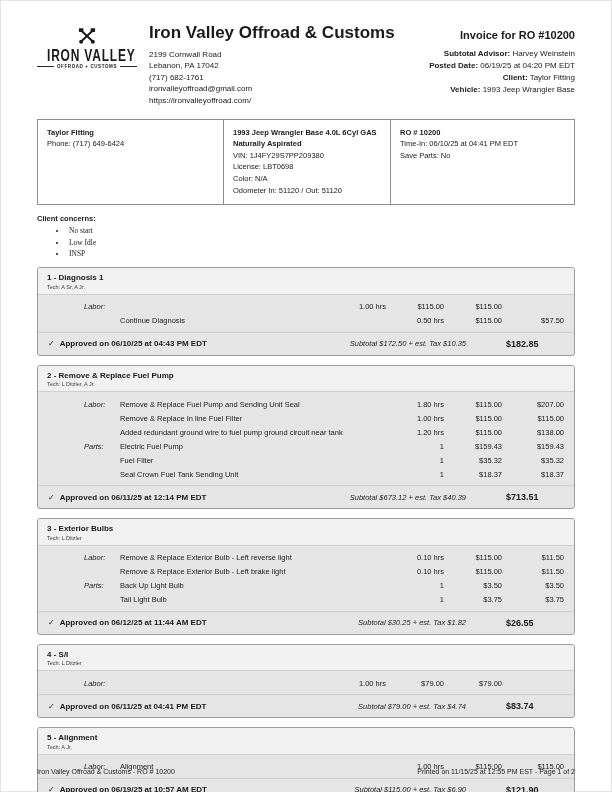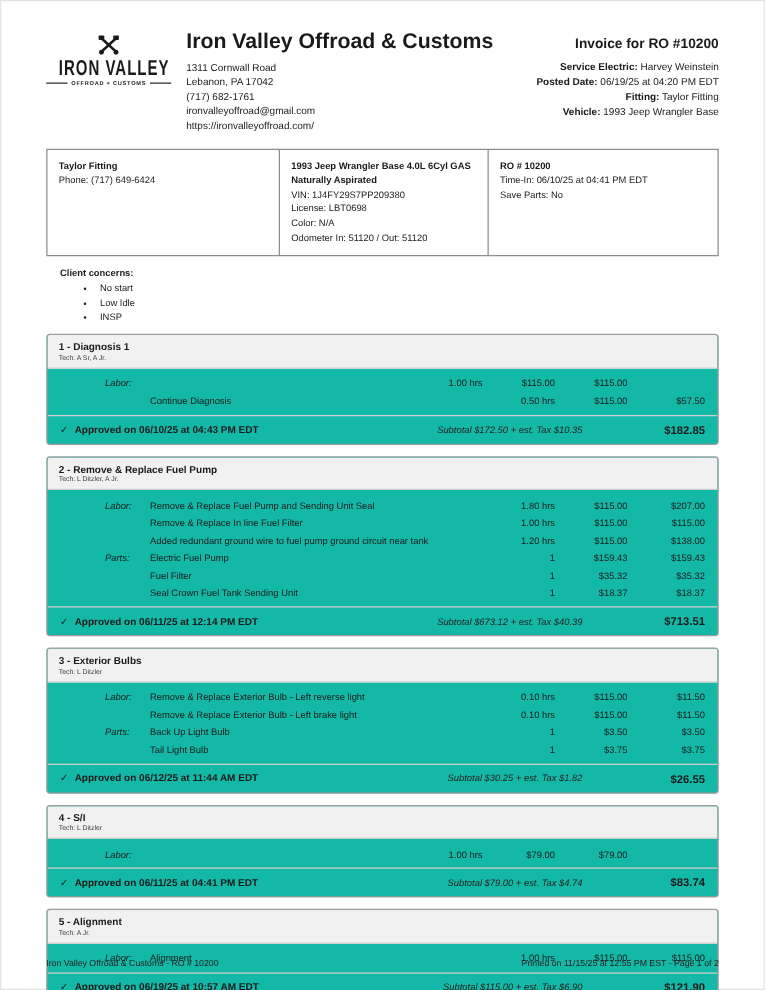--- a/index.html
+++ b/index.html
@@ -43,50 +43,50 @@
     border:1px solid #8d8d8d;
     display:grid;
     grid-template-columns:185px 167px 1fr;
   }
   .info-col { padding:7px 9px 8px; font-size:7.5px; line-height:1.55; }
   .info-col + .info-col { border-left:1px solid #8d8d8d; }
   .info-strong { font-weight:700; }
   .client-phone { margin-top:0; }
 
   
-  .concerns { margin-top:9px; font-size:7.5px;margin-left:11px; }
+  .concerns { margin-top:9px; font-size:7.5px; }
   .concerns-label { font-weight:700; }
   .concerns ul { margin:3px 0 0 30px; padding:0; }
-  .concerns li { margin:2.5px 0; padding-left:2px; }
+  .concerns li { margin:2.5px 0; padding-left:2px;font-family:Liberation Serif, serif; }
 
   
   .job {
     border:1px solid #9c9c9c; border-radius:3px;
-    margin-top:9px; overflow:hidden; background:#14b8a6;
+    margin-top:9px; overflow:hidden; background:#e5e5e5;
   }
   .job-header { background:#f1f1f1; padding:5px 9px 4px; border-bottom:1px solid #cfcfcf; }
   .job-title { font-size:8px; font-weight:700; }
   .job-tech { font-size:5.5px; color:#3a3a3a; margin-top:1.5px; }
   .job-rows { padding:5px 0 4px; }
   .row {
     display:grid;
     grid-template-columns:72px 1fr 58px 58px 62px;
     padding:2.5px 10px; font-size:7.5px; align-items:baseline;
   }
   .cell.glabel { font-style:italic;margin-left:36px; }
   .cell.num { text-align:right; }
   .job-footer {
     border-top:1px solid #cfcfcf;
     display:flex; align-items:center;
     padding:6px 10px; font-size:7.5px;
   }
   .approved { flex:1; display:flex; align-items:center; gap:5px; font-weight:700; font-size:8px; }
   .check { font-weight:400; font-size:8px; }
   .subtotal { font-style:italic; margin-right:40px; color:#222; }
-  .job-total { font-weight:700; font-size:9px; min-width:58px; text-align:right; }
+  .job-total { font-weight:700; font-size:9px; min-width:58px; text-align:left; }
 
   
   .page-footer {
     position:absolute; left:36px; right:36px; bottom:16px;
     display:flex; justify-content:space-between;
     font-size:7px; color:#222;
   }
 </style>
 </head>
 <body>
@@ -110,32 +110,32 @@
       <div class="logo-title">IRON VALLEY</div>
       <div class="logo-sub">
         <span class="rule"></span>
         <span class="sub-text">OFFROAD + CUSTOMS</span>
         <span class="rule"></span>
       </div>
     </div>
 
     <div class="company">
       <div class="company-name">Iron Valley Offroad &amp; Customs</div>
-      <div>1311 Cornwall Road</div>
+      <div>2199 Cornwall Road</div>
       <div>Lebanon, PA 17042</div>
       <div>(717) 682-1761</div>
       <div>ironvalleyoffroad@gmail.com</div>
       <div>https://ironvalleyoffroad.com/</div>
     </div>
 
     <div class="invoice-meta">
       <div class="invoice-title">Invoice for RO #10200</div>
-      <div class="meta-line"><b>Service Electric:</b><span> Harvey Weinstein</span></div>
+      <div class="meta-line"><b>Subtotal Advisor:</b><span> Harvey Weinstein</span></div>
       <div class="meta-line"><b>Posted Date:</b><span> 06/19/25 at 04:20 PM EDT</span></div>
-      <div class="meta-line"><b>Fitting:</b><span> Taylor Fitting</span></div>
+      <div class="meta-line"><b>Client:</b><span> Taylor Fitting</span></div>
       <div class="meta-line"><b>Vehicle:</b><span> 1993 Jeep Wrangler Base</span></div>
     </div>
   </div>
 
   <div class="info-box">
     <div class="info-col">
       <div class="info-strong">Taylor Fitting</div>
       <div class="client-phone">Phone: (717) 649-6424</div>
     </div>
     <div class="info-col">

